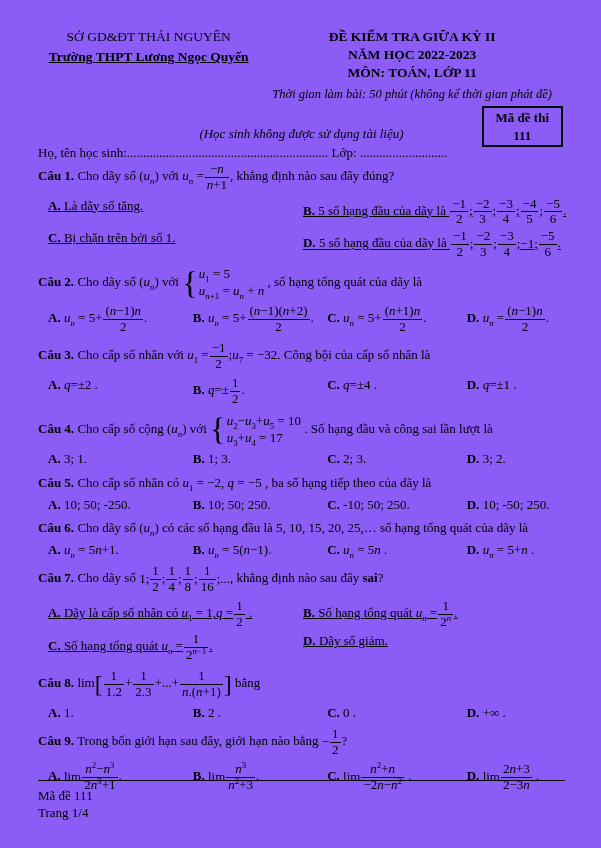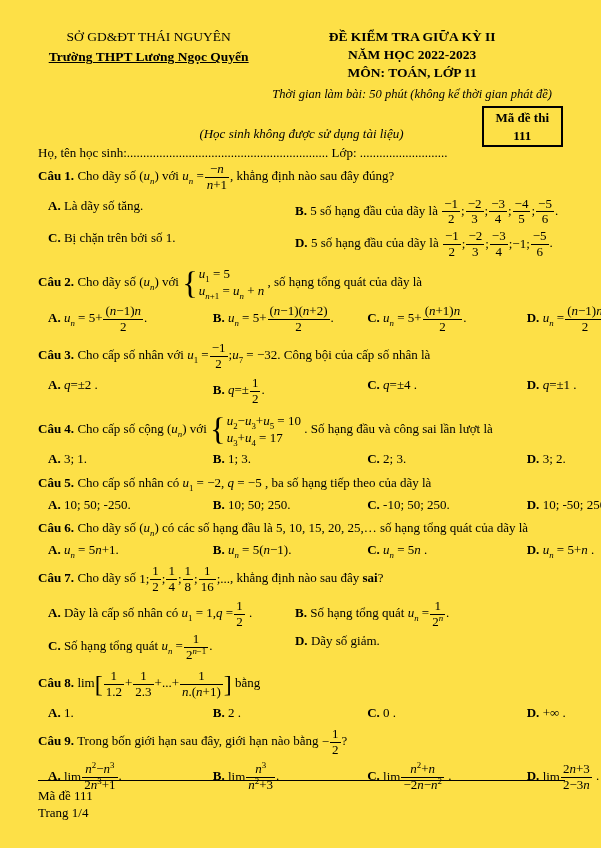--- a/index.html
+++ b/index.html
@@ -1,20 +1,20 @@
 <!DOCTYPE html>
 <html><head>
 <meta charset="utf-8">
 <style>
   html,body{margin:0;padding:0;background:#888;}
   .page{
     position:relative;
     width:601px;height:848px;
     margin:0 auto;
-    background:#fde047;
+    background:#8b5cf6;
     color:#000;
     font-family:"Liberation Serif","DejaVu Serif",serif;
     font-size:13px;
     line-height:1.35;
     overflow:hidden;
     box-sizing:border-box;
     padding:28px 36px 0 38px;
   }
   
   .header{display:flex;}
@@ -31,22 +31,22 @@
     padding:1px 12px;min-width:52px;
   }
   
   .notice{text-align:center;font-style:italic;margin-top:22px;}
   .student-line{margin-top:2px;white-space:nowrap;overflow:hidden;}
   .section-title{font-weight:bold;margin-top:16px;margin-bottom:6px;}
   
   .question{margin-bottom:6px;}
   .qlabel{font-weight:bold;}
   .options{padding-left:10px;margin-top:2px;}
-  .options.cols4{display:grid;grid-template-columns:28% 26% 27% 19%;column-gap:20px;}
-  .options.cols2{display:grid;grid-template-columns:47% 53%;column-gap:4px;}
+  .options.cols4{display:grid;grid-template-columns:28% 26% 27% 19%;column-gap:0;}
+  .options.cols2{display:grid;grid-template-columns:47% 53%;column-gap:12px;text-decoration:underline;}
   .option{margin-top:2px;}
   .okey{font-weight:bold;}
   
   .m{white-space:nowrap;}
   .m i{font-family:"Liberation Serif",serif;}
   .frac{display:inline-block;vertical-align:middle;text-align:center;line-height:1.15;padding:0 1px;}
   .frac .num{display:block;padding:0 2px;}
   .frac .den{display:block;border-top:1px solid #000;padding:0 2px;}
   .cases{display:inline-flex;align-items:center;vertical-align:middle;}
   .cases .brace{font-size:2.5em;font-weight:100;line-height:0.9;margin-right:1px;}

